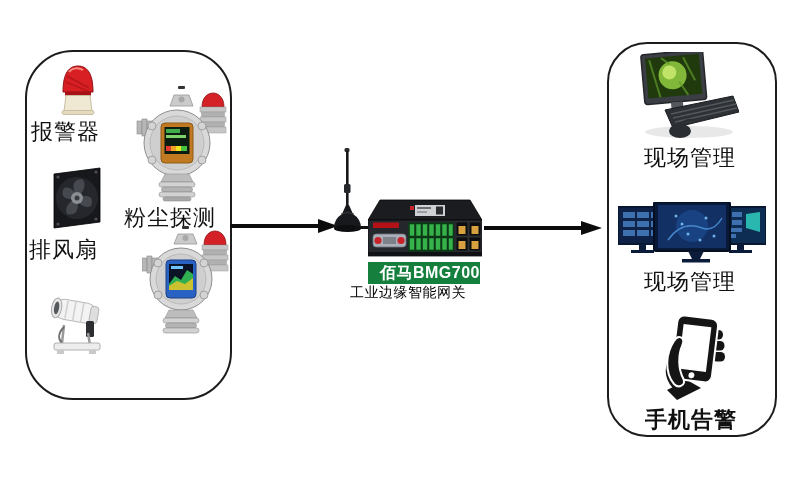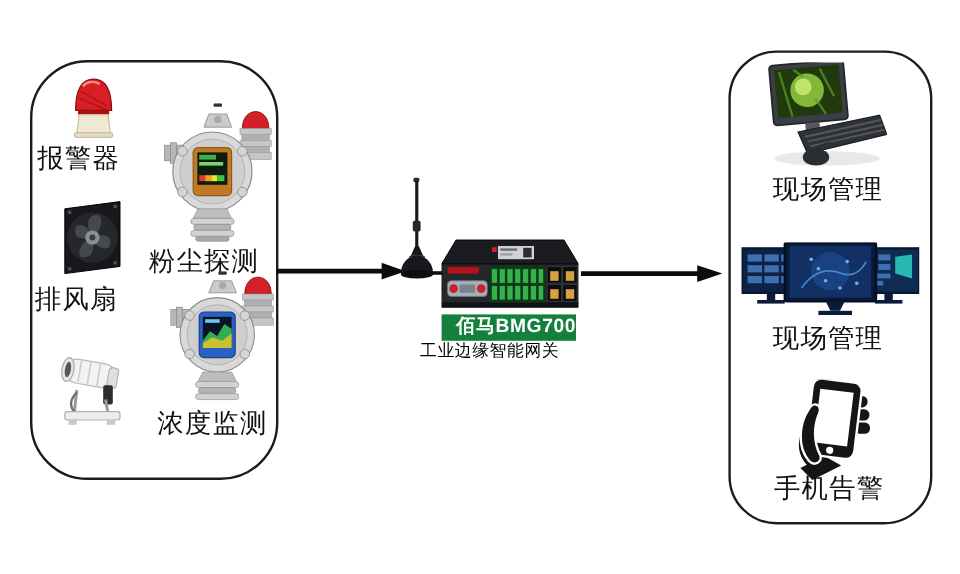--- a/index.html
+++ b/index.html
@@ -144,21 +144,20 @@
       <path d="M27 60 L35 55 L43 58 L51 52 L51 64 L27 64 Z" fill="#e8c52a" opacity="0.85"></path>
       <rect x="29" y="40" width="12" height="3" fill="#6fc3ff"></rect>
       <path d="M27 84 L51 84 L55 92 L23 92 Z" fill="#bdbdbd" stroke="#949494" stroke-width="0.6"></path>
       <g stroke="#8f8f8f" stroke-width="0.6">
         <rect x="21" y="92" width="36" height="5" rx="2.5" fill="#d2d2d2"></rect>
         <rect x="23.5" y="97" width="31" height="5" rx="2.5" fill="#b4b4b4"></rect>
         <rect x="21" y="102" width="36" height="5" rx="2.5" fill="#d2d2d2"></rect>
       </g>
     </svg>
   </div>
-  <div class="dev-label" style="left:131px;top:338px;width:96px;">浓度监测</div>
 
   <div class="abs" style="left:44px;top:293px;">
     <svg width="64" height="64" viewBox="0 0 64 64">
       <g transform="rotate(10 30 20)">
         <rect x="10" y="8" width="42" height="20" rx="10" fill="#f3f3f3" stroke="#b9b9b9" stroke-width="1"></rect>
         <ellipse cx="12" cy="18" rx="5" ry="10" fill="#e6e6e6" stroke="#a8a8a8" stroke-width="1"></ellipse>
         <ellipse cx="12" cy="18" rx="2.5" ry="6.5" fill="#55585c"></ellipse>
         <path d="M22 9 L22 27 M30 8.5 L30 28 M38 8.5 L38 28" stroke="#cfcfcf" stroke-width="1.5"></path>
         <rect x="46" y="10" width="8" height="17" rx="3" fill="#dedede" stroke="#ababab" stroke-width="0.8"></rect>
       </g>
@@ -328,15 +327,15 @@
         <path d="M30 64 L44 72 L20 84 L10 74 Z"></path>
       </g>
       <g transform="rotate(7 38 34)">
         <rect x="17" y="1" width="41" height="64" rx="7" fill="#151515" stroke="#ffffff" stroke-width="2"></rect>
         <rect x="23.5" y="9.5" width="28" height="45" fill="#ffffff"></rect>
         <circle cx="37.5" cy="59.5" r="3" fill="#ffffff"></circle>
       </g>
       <path d="M17 68 C7 56 9 37 17 25 C21 18 28.5 21 25.5 29 C21 39 21 53 26.5 63 C29 69 21.5 73 17 68 Z" fill="#151515" stroke="#ffffff" stroke-width="2"></path>
     </svg>
   </div>
-  <div class="dev-label" style="left:645px;top:392px;width:96px;">手机告警</div>
+  <div class="dev-label" style="left:645px;top:405px;width:96px;font-weight:bold;">手机告警</div>
 
 </div>
 
 </body></html>

